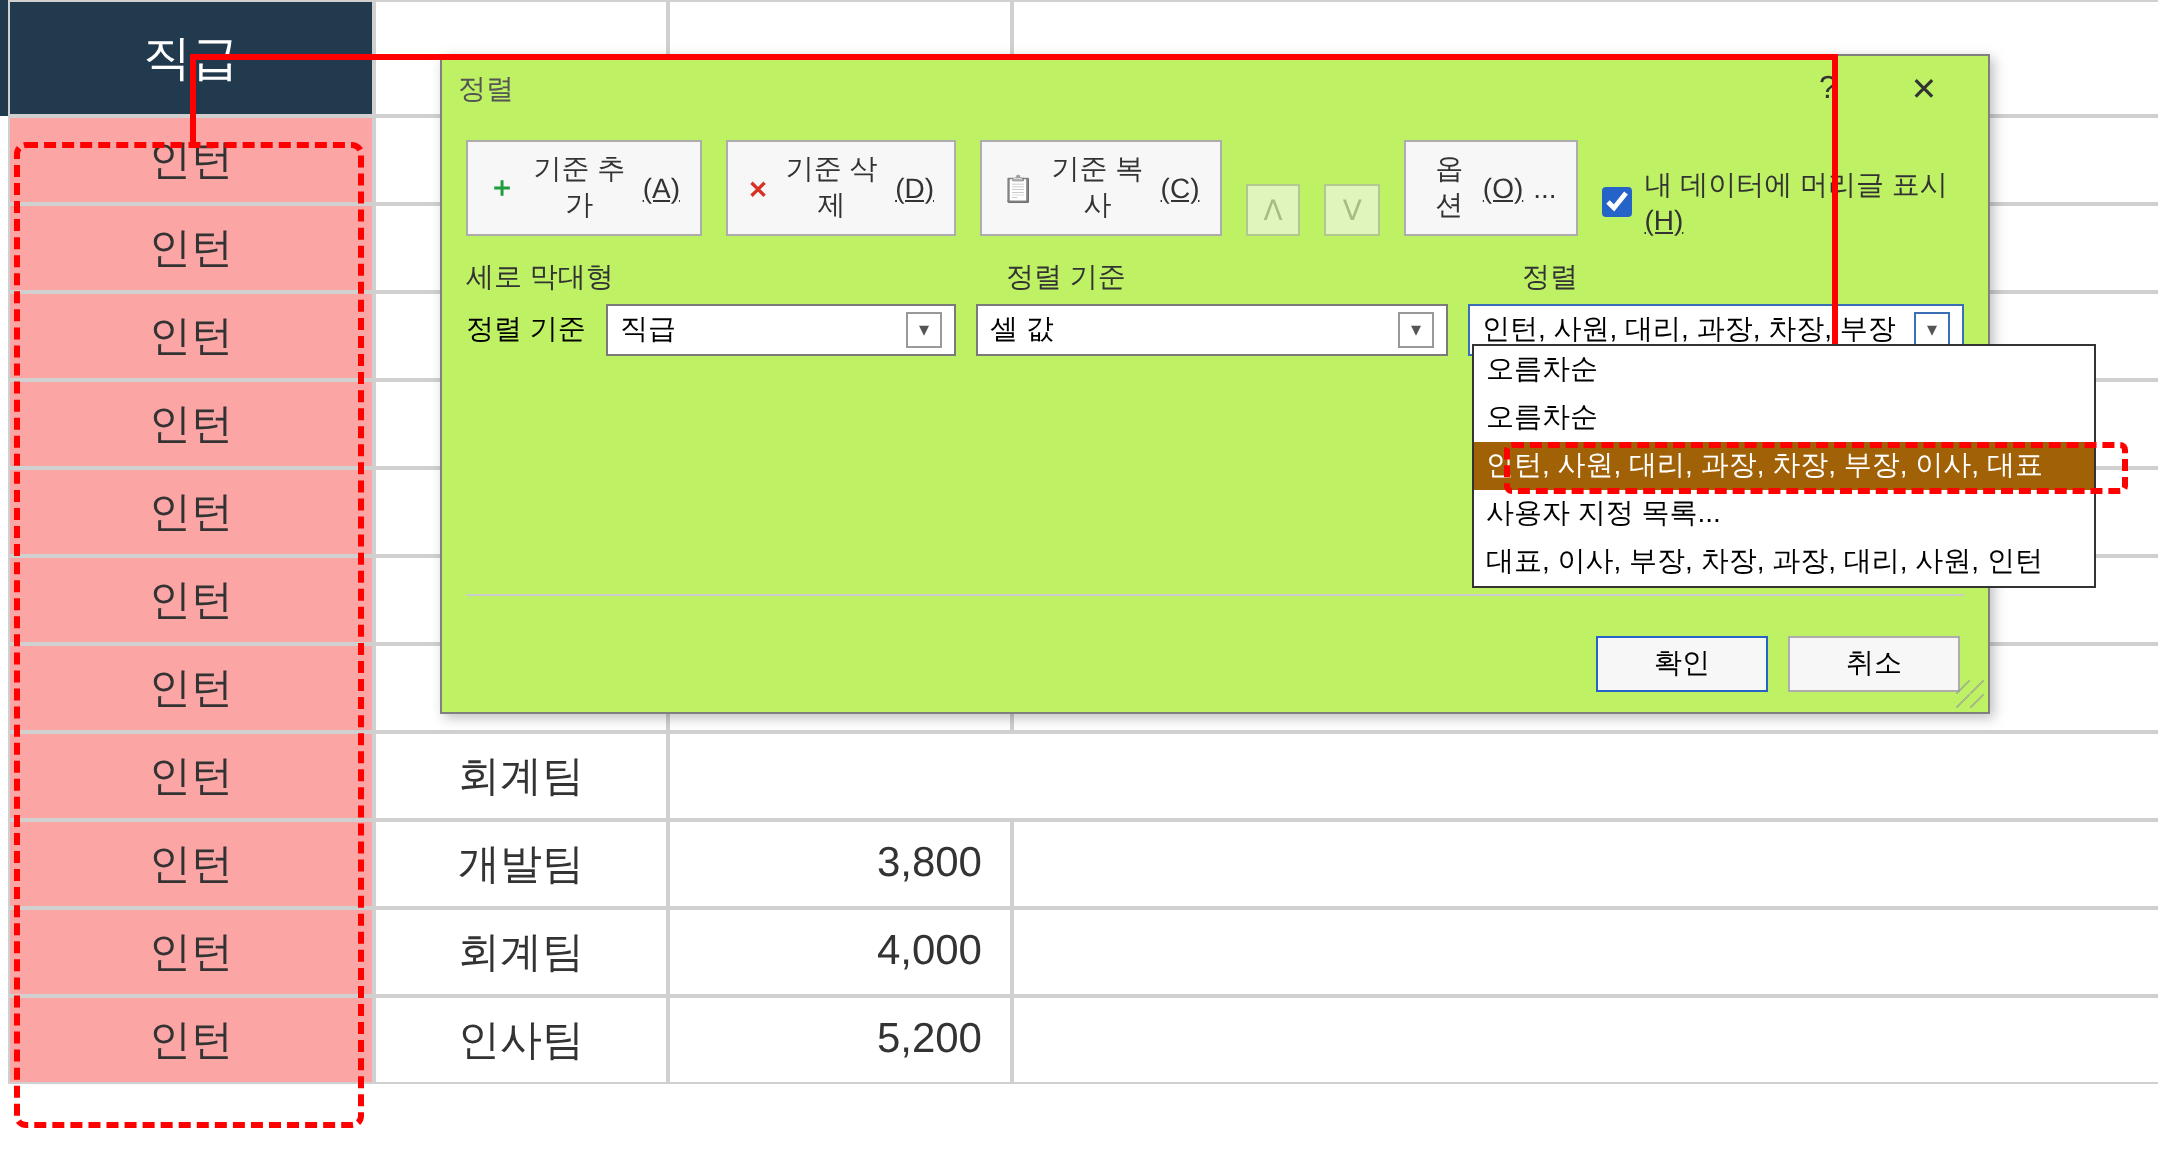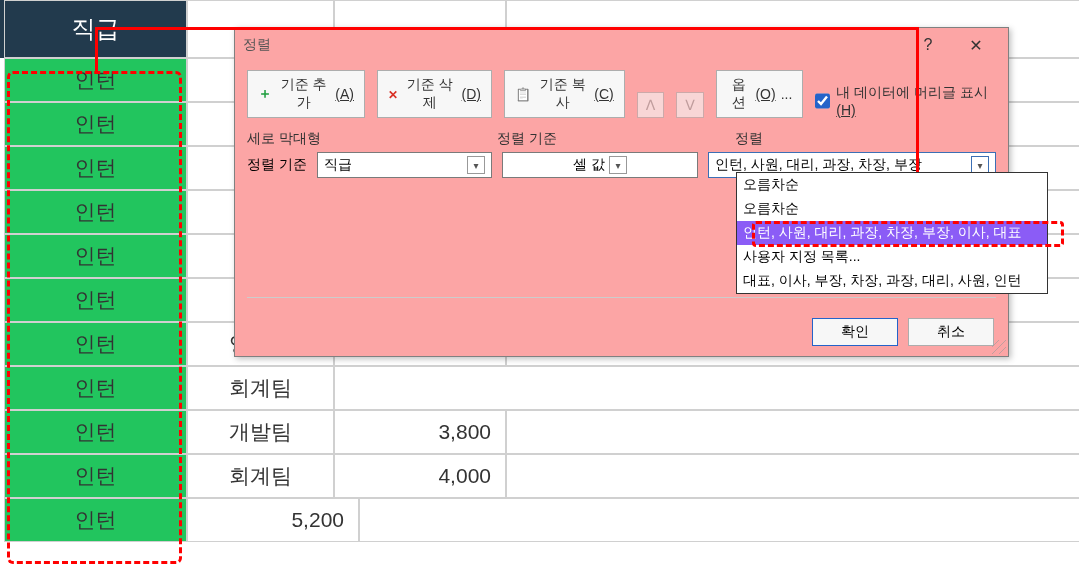--- a/index.html
+++ b/index.html
@@ -10,71 +10,71 @@
 .sheet-header { display: flex; height: 58px; }
 
 .cell { border: 1px solid #d0d0d0; display: flex; align-items: center; justify-content: center; font-size: 21px; color: #333; }
 .col0 { width: 4px; border: none; }
 .col1 { width: 183px; }
 .col2 { width: 147px; }
 .col3 { width: 172px; justify-content: flex-end; padding-right: 14px; }
 .col4 { flex: 1; }
 
 .hdr .cell { background: #223a4d; color: #fff; font-size: 24px; }
-.intern-cell { background: #22c55e; }
+.intern-cell { background: #fca5a5; }
 
 
 .red-box-col { position: absolute; left: 7px; top: 71px; width: 175px; height: 493px; border: 3px dashed #ff0000; border-radius: 6px; pointer-events: none; z-index: 15; }
 .red-box-item { position: absolute; left: 752px; top: 221px; width: 312px; height: 26px; border: 3px dashed #ff0000; border-radius: 4px; pointer-events: none; z-index: 40; }
 
 
 .annotation-line-h { position: absolute; left: 95px; top: 27px; width: 824px; height: 3px; background: #ff0000; z-index: 30; }
 .annotation-line-v1 { position: absolute; left: 95px; top: 27px; width: 3px; height: 44px; background: #ff0000; z-index: 30; }
 .annotation-line-v2 { position: absolute; left: 916px; top: 27px; width: 3px; height: 187px; background: #ff0000; z-index: 30; }
 .annotation-arrowhead { position: absolute; left: 908px; top: 206px; width: 0; height: 0; border-left: 9px solid transparent; border-right: 9px solid transparent; border-top: 15px solid #ff0000; z-index: 30; }
 
 
-.dialog { position: absolute; left: 234px; top: 27px; width: 775px; background: #fca5a5; border: 1px solid #808080; box-shadow: 2px 2px 6px rgba(0,0,0,0.25); z-index: 20; }
+.dialog { position: absolute; left: 220px; top: 27px; width: 775px; background: #bef264; border: 1px solid #808080; box-shadow: 2px 2px 6px rgba(0,0,0,0.25); z-index: 20; }
 .dialog-titlebar { height: 34px; display: flex; align-items: center; justify-content: space-between; padding: 0 8px; color: #555; font-size: 14px; }
 .title-actions { display: flex; gap: 0; }
 .title-btn { width: 48px; height: 28px; display:flex; align-items:center; justify-content:center; font-size:16px; color:#333; background:transparent; border:none; cursor:pointer; }
 
 .toolbar { display:flex; align-items:flex-end; gap:12px; padding: 8px 12px 8px; }
 .tbtn { display:inline-flex; align-items:center; gap:5px; padding:5px 10px; border:1px solid #adadad; background:#f7f7f7; font-size:14px; color:#333; cursor:pointer; }
 .tbtn .plus-ico::before { content:"＋"; color:#1e9e3e; font-weight:bold; }
 .tbtn .x-ico::before { content:"✕"; color:#d93025; font-weight:bold; font-size:12px; }
 .tbtn .copy-ico::before { content:"📋"; font-size:13px; filter: grayscale(1); }
 .tbtn.chev { padding:4px 8px; color:#999; }
 .tbtn.chev[disabled] { opacity:0.6; cursor:default; }
 .underline-letter { text-decoration: underline; }
 
 .checkbox-wrap { display:inline-flex; align-items:center; gap:6px; font-size:14px; color:#333; margin-left:auto; }
 .checkbox-wrap input[type="checkbox"] { width:16px; height:16px; accent-color:#2563c9; }
 
 .criteria-area { padding: 4px 12px 10px; }
-.crit-header { display:flex; gap: 2px; font-size:14px; color:#333; padding-bottom:4px; }
+.crit-header { display:flex; gap: 22px; font-size:14px; color:#333; padding-bottom:4px; }
 .ch0 { width: 248px; }
 .ch1 { width: 236px; }
 .ch2 { flex:1; }
 .crit-row { display:flex; gap:10px; align-items:center; }
 .crit-label { width:60px; font-size:14px; }
 .select { height:26px; border:1px solid #7a7a7a; background:#fff; font-size:14px; display:flex; align-items:center; justify-content:space-between; padding:0 6px; cursor:pointer; }
 .sel-arrow { width:18px; height:18px; display:flex; align-items:center; justify-content:center; border:1px solid #999; font-size:10px; color:#555; margin-left:4px; }
 .sel-arrow::before { content:"▾"; }
 .sel0 { width: 175px; }
-.sel1 { width: 196px; justify-content: center; }
+.sel1 { width: 236px; }
 .sel2 { flex:1; position:relative; border-color:#3b6fb5; }
 .sel2 .sel-arrow { border-color:#3b6fb5; }
 
 .crit-body { border-bottom:1px solid #ccc; min-height: 146px; }
 
 
 .dropdown-list { position:absolute; left: 736px; top: 172px; width:312px; border:1px solid #333; background:#fff; z-index:35; }
 .dropdown-item { height:24px; font-size:14px; display:flex; align-items:center; padding:0 6px; cursor:pointer; white-space:nowrap; overflow:hidden; }
-.dropdown-item.hl { background:#8b5cf6; color:#fff;text-align:right; }
+.dropdown-item.hl { background:#a16207; color:#fff;text-align:right; }
 
 .dlg-footer { display:flex; justify-content:flex-end; gap:10px; padding:10px 14px; }
 .dlg-btn { width:86px; height:28px; border:1px solid #adadad; background:#f7f7f7; font-size:14px; cursor:pointer; }
 .dlg-btn.primary { border-color:#2563c9; }
 
 .resize-grip { position:absolute; right:2px; bottom:2px; width:14px; height:14px; background:
   linear-gradient(135deg, transparent 45%, #999 45% 55%, transparent 55%) 0 0/7px 7px; opacity:.6; }
 </style>
 </head>
 <body>
@@ -153,20 +153,21 @@
       <div class="sheet-row">
         <div class="cell col0"></div>
         <div class="cell col1 intern-cell">인턴</div>
         <div class="cell col2">회계팀</div>
         <div class="cell col3">4,000</div>
         <div class="cell col4" style="border-right:none;"></div>
       </div>
       <div class="sheet-row">
         <div class="cell col0"></div>
         <div class="cell col1 intern-cell">인턴</div>
+        <div class="cell col2">인사팀</div>
         <div class="cell col3">5,200</div>
         <div class="cell col4" style="border-right:none;"></div>
       </div>
     </div>
 </div>
 
 <div class="red-box-col"></div>
 <div class="annotation-line-v1"></div>
 <div class="annotation-line-h"></div>
 <div class="annotation-line-v2"></div>

